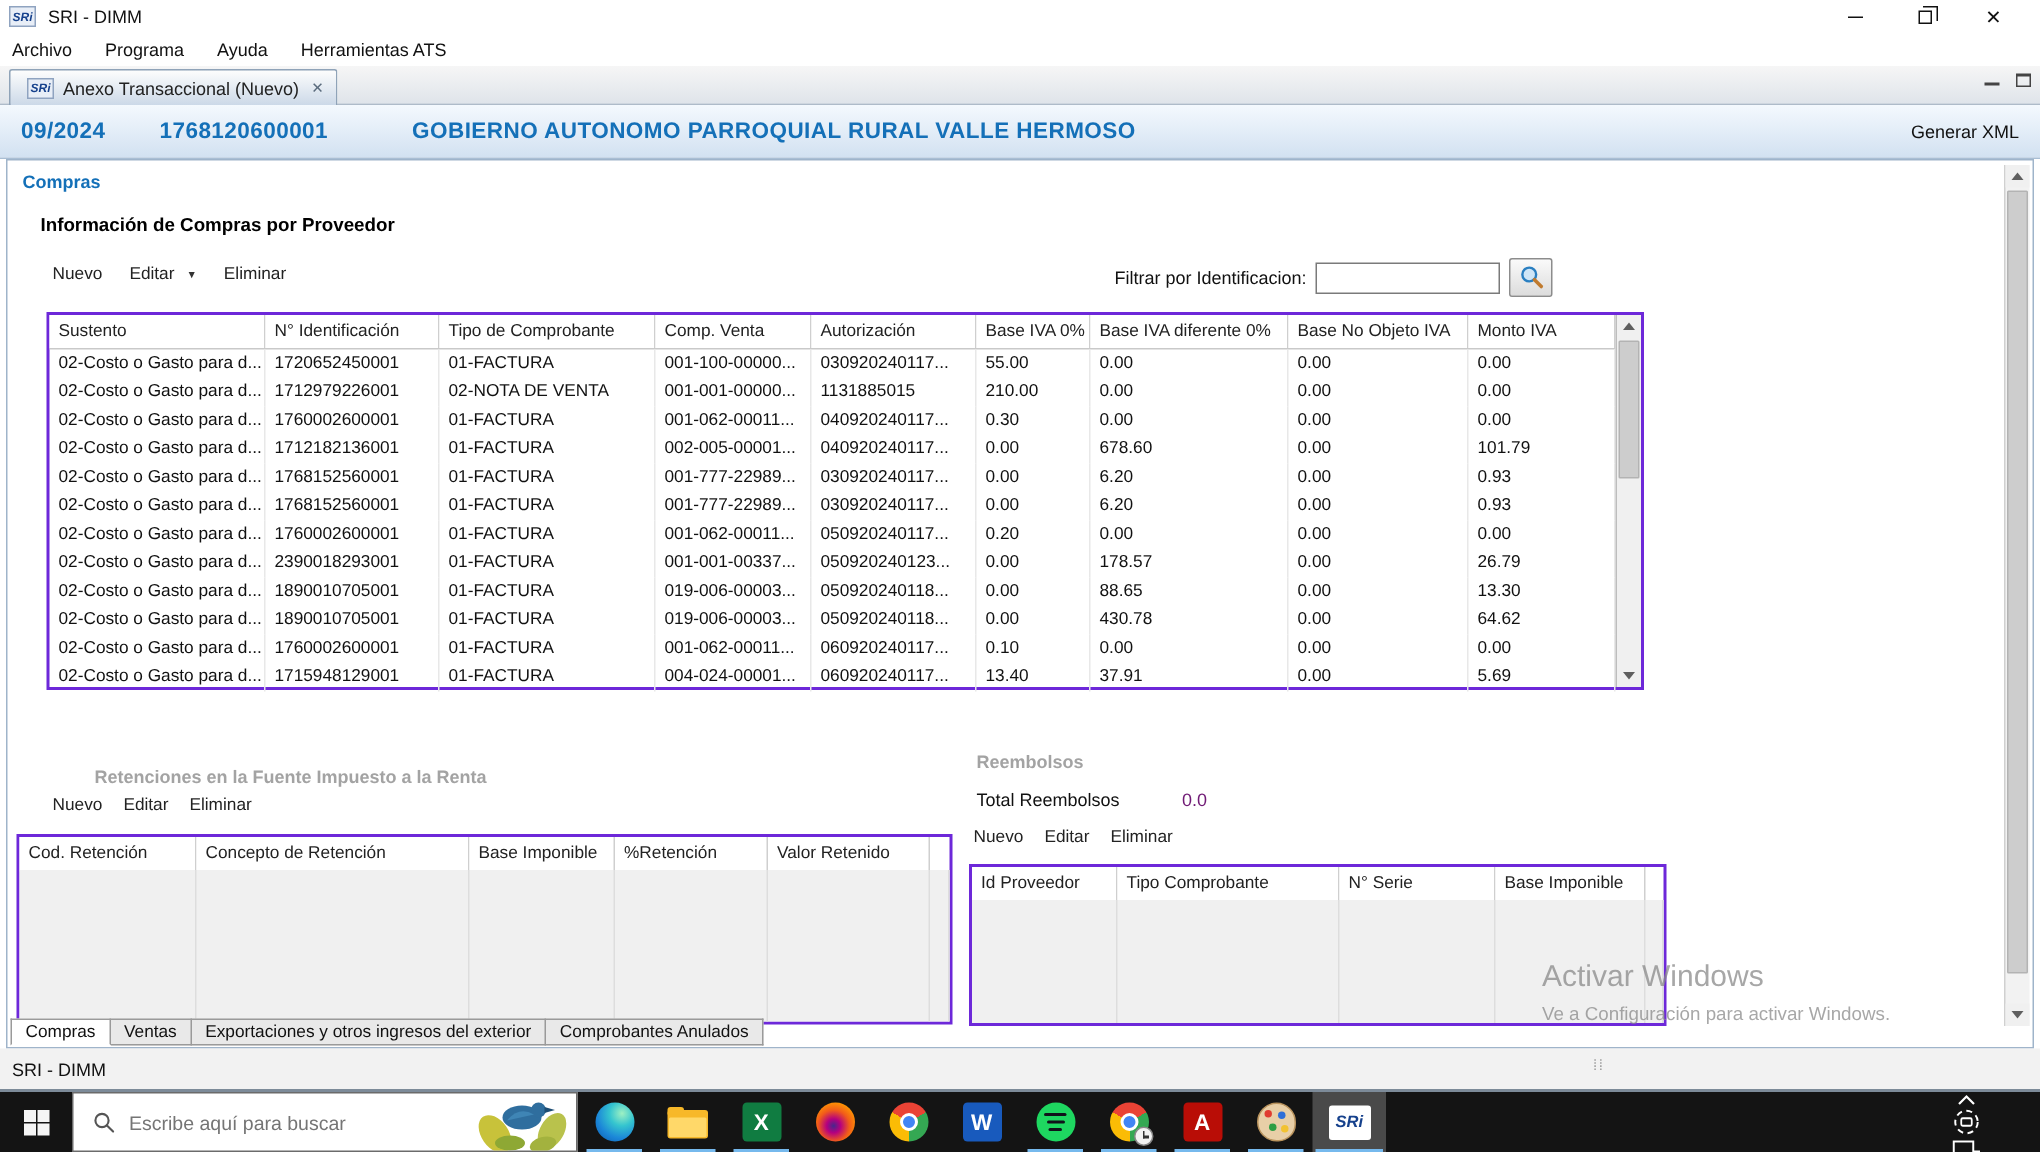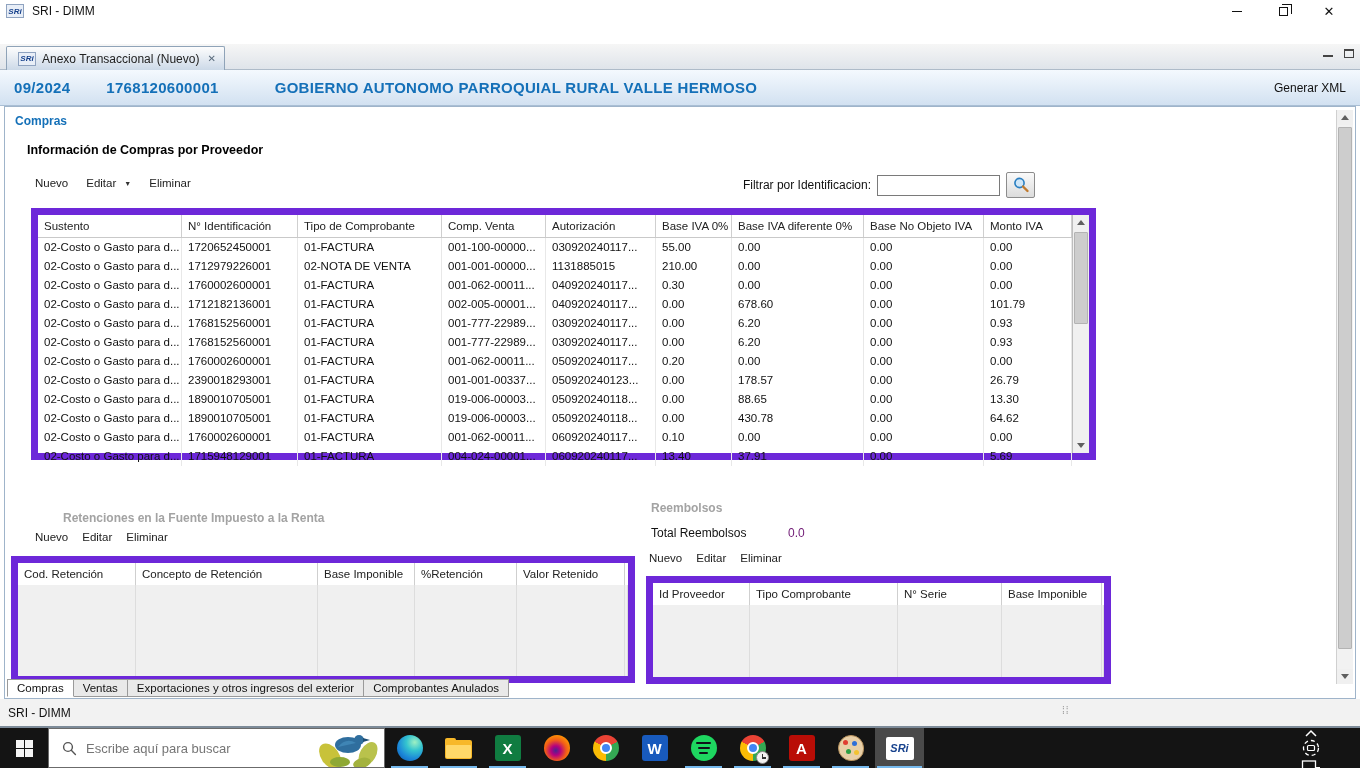--- a/index.html
+++ b/index.html
@@ -48,21 +48,21 @@
   #toolbar-compras { left:30px; top:70px; }
   .tb-editar { display:flex; align-items:center; gap:8px; }
   .dd-arrow { font-size:7px; color:#333; }
 
   #filter-group { position:absolute; right:320px; top:62px; height:32px; display:flex; align-items:center; }
   #filter-label { font-size:12px; color:#111; margin-right:6px; }
   #filter-input { width:123px; height:21px; border:1px solid #7a7a7a; font-size:12px; padding:0 3px; background:#fff; }
   #filter-btn { width:29px; height:26px; margin-left:6px; background:linear-gradient(#fafafa,#dcdcdc); border:1px solid #8c8c8c; border-radius:2px; display:flex; align-items:center; justify-content:center; }
 
   
-  .tbl { position:absolute; background:#fff; border:7px solid #6d28d9; }
+  .tbl { position:absolute; background:#fff; border:2px solid #6d28d9; }
   .grid-row { display:grid; }
   .main-grid { grid-template-columns:144px 116px 144px 104px 110px 76px 132px 120px 1fr; }
   .ret-grid  { grid-template-columns:118px 182px 97px 102px 108px 1fr; }
   .reemb-grid{ grid-template-columns:97px 148px 104px 100px 1fr; }
   .th { font-size:11.5px; color:#222; height:22px; line-height:22px; padding-left:6px; border-right:1px solid #cfcfcf; white-space:nowrap; overflow:hidden; background:#fff; }
   .thead { border-bottom:1px solid #c9c9c9; }
   .td { font-size:11.5px; color:#111; height:19px; line-height:19px; padding-left:6px; border-right:1px solid #e8e8e8; white-space:nowrap; overflow:hidden; }
   #main-table { left:26px; top:101px; width:1065px; height:252px; }
   #main-table .rows-wrap { position:absolute; left:0; top:0; right:17px; bottom:0; }
   .tbl-vscroll { position:absolute; right:0; top:0; bottom:0; width:17px; background:#f0f0f0; border-left:1px solid #bdbdbd; }
@@ -168,20 +168,26 @@
         </div>
       <div class="wbtn">
           <span class="restore-glyph"></span>
         </div>
       <div class="wbtn">
           <span class="close-glyph">✕</span>
         </div>
     </div>
   </div>
 
+  <div id="menubar">
+      <div class="menu-item">Archivo</div>
+      <div class="menu-item">Programa</div>
+      <div class="menu-item">Ayuda</div>
+      <div class="menu-item">Herramientas ATS</div>
+    </div>
 
   <div id="tabbar">
     <div id="editor-tab">
       <div class="sri-mini">SRi</div>
       <span class="tab-label">Anexo Transaccional (Nuevo)</span>
       <span class="tab-close">✕</span>
     </div>
     <div id="tab-controls">
       <div class="view-min"></div>
       <div class="view-max"></div>
@@ -437,20 +443,24 @@
     </div>
 
     <div id="bottom-tabs">
         <div class="btab active">Compras</div>
         <div class="btab">Ventas</div>
         <div class="btab">Exportaciones y otros ingresos del exterior</div>
         <div class="btab">Comprobantes Anulados</div>
       </div>
   </div>
 
+  <div id="watermark">
+    <div id="wm1">Activar Windows</div>
+    <div id="wm2">Ve a Configuración para activar Windows.</div>
+  </div>
 
   <div id="statusbar">
     <span id="status-text">SRI - DIMM</span>
     <span id="gripper">⁞⁞</span>
   </div>
 
   <div id="taskbar">
     <div id="start-btn">
       <div class="win-grid">
           <div></div>

